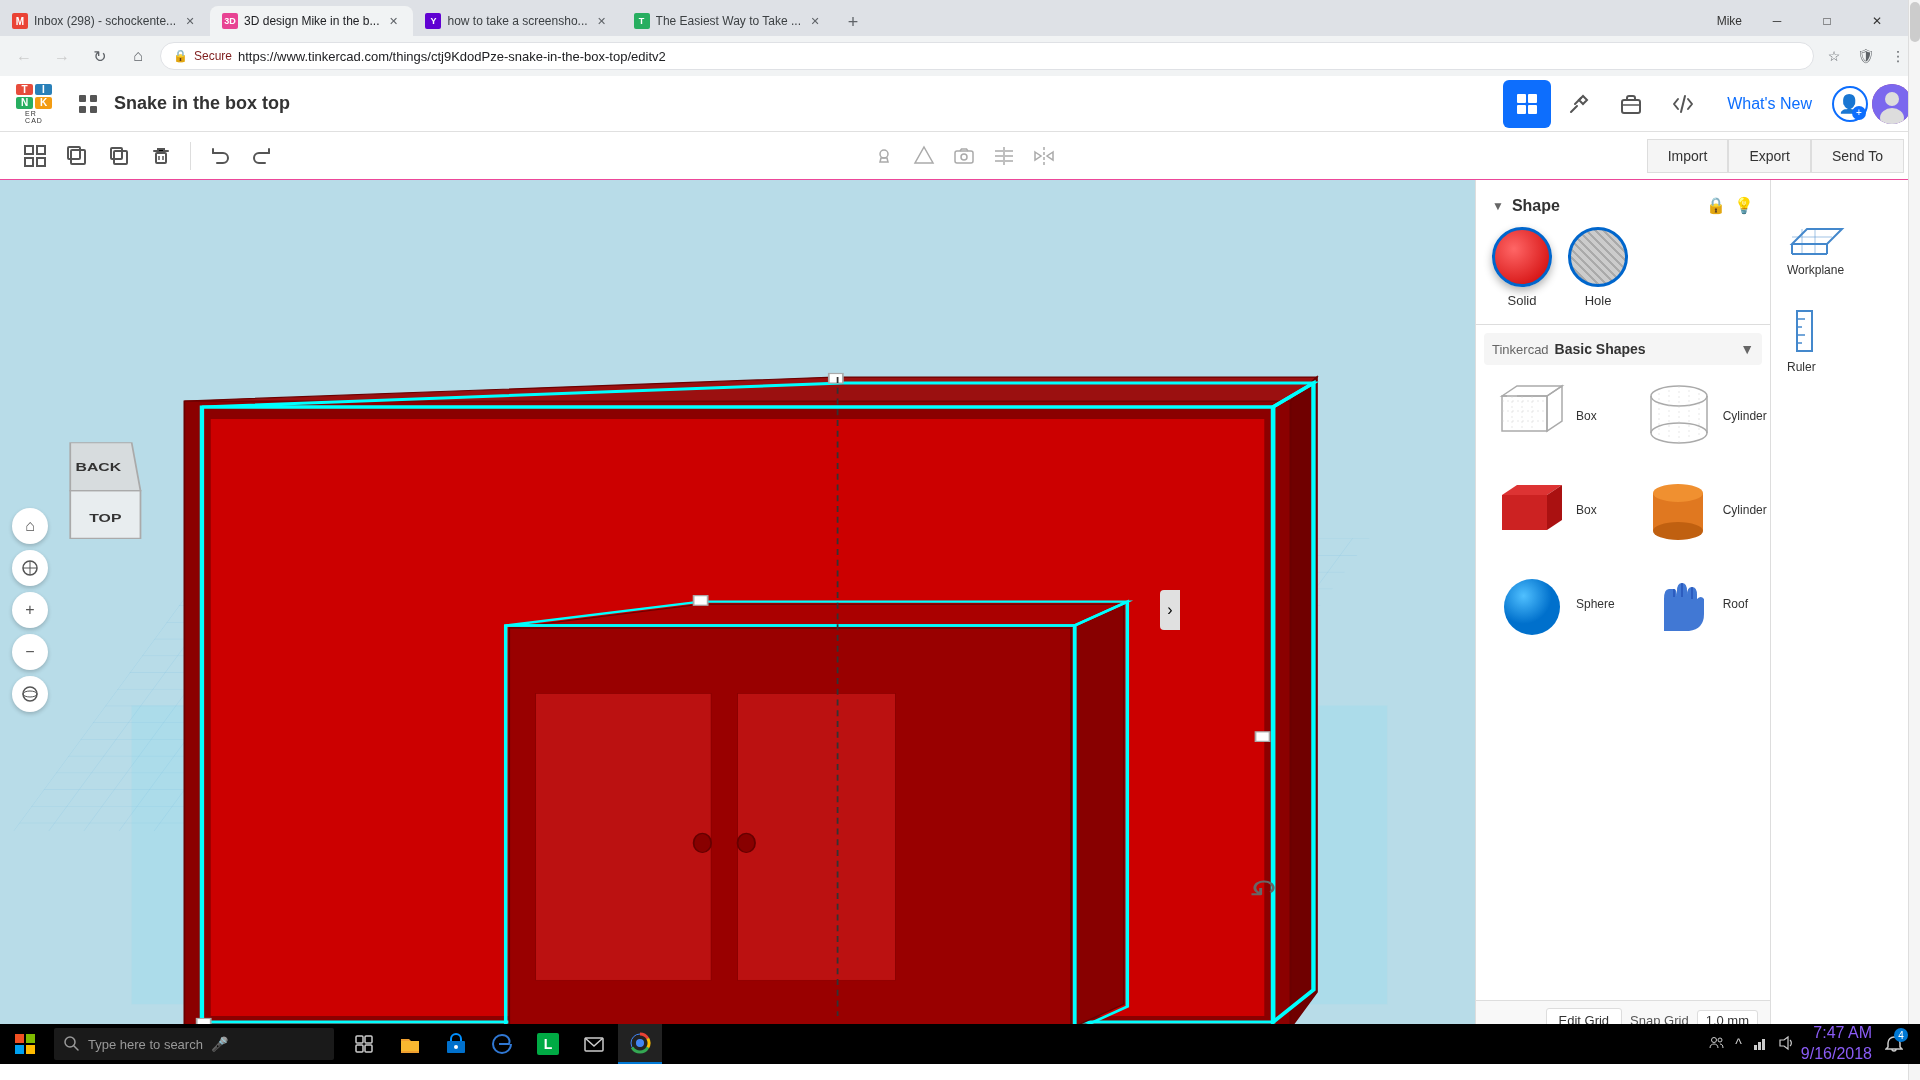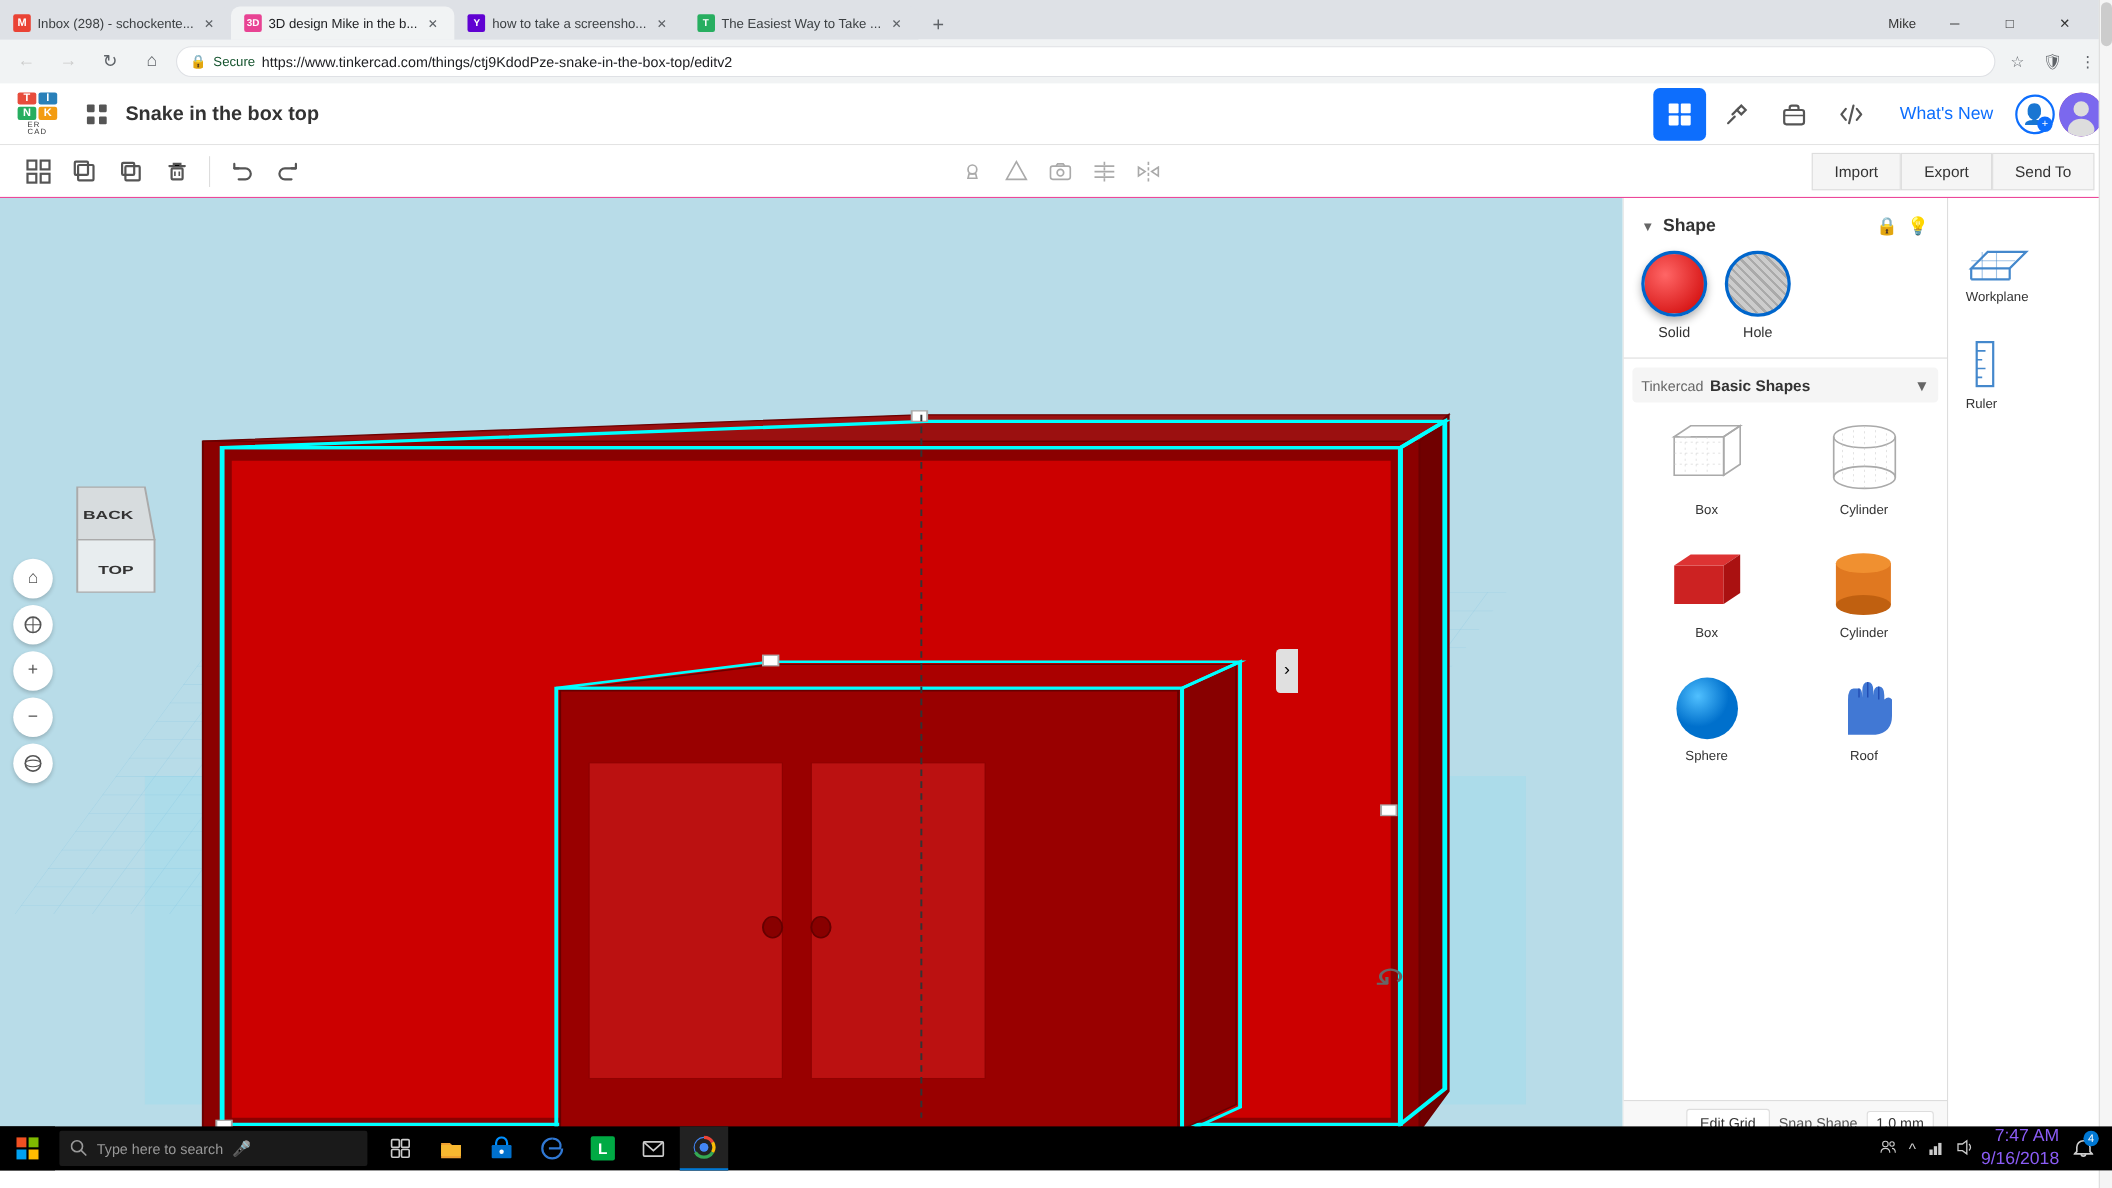--- a/index.html
+++ b/index.html
@@ -78,21 +78,21 @@
     .shape-circle.hole { background: repeating-linear-gradient(45deg, #aaa, #aaa 2px, #ccc 2px, #ccc 6px); border: 3px solid #0066cc; }
     .shape-label { font-size: 13px; color: #333; }
 
     
     .shapes-library { flex: 1; overflow-y: auto; padding: 8px; }
     .library-header { display: flex; align-items: center; padding: 8px; background: #f5f5f5; border-radius: 4px; margin-bottom: 8px; gap: 6px; }
     .library-label { font-size: 13px; color: #666; }
     .library-name { font-size: 14px; font-weight: 600; color: #333; flex: 1; }
     .library-dropdown { font-size: 14px; color: #666; cursor: pointer; }
     .shapes-grid { display: grid; grid-template-columns: 1fr 1fr; gap: 8px; }
-    .shape-item { display: flex; flex-direction: column; align-items: center; gap: 4px; padding: 8px; cursor: pointer; border-radius: 4px; }
+    .shape-item { display: flex; flex-direction: row; align-items: center; gap: 4px; padding: 8px; cursor: pointer; border-radius: 4px; }
     .shape-thumb { width: 80px; height: 70px; display: flex; align-items: center; justify-content: center; }
     .shape-item-label { font-size: 12px; color: #333; text-align: center; }
 
     
     .snap-grid-bar { height: 40px; background: #f8f8f8; border-top: 1px solid #ddd; display: flex; align-items: center; justify-content: flex-end; padding: 0 12px; gap: 8px; }
     .edit-grid-btn { padding: 4px 12px; font-size: 13px; color: #333; background: #fff; border: 1px solid #ddd; border-radius: 3px; cursor: pointer; }
     .snap-label { font-size: 13px; color: #555; }
     .snap-value { font-size: 13px; color: #333; font-weight: 500; padding: 2px 8px; background: #fff; border: 1px solid #ddd; border-radius: 3px; }
 
     
@@ -157,21 +157,21 @@
     </div>
   </div>
 
   <div class="address-bar-row">
     <div class="nav-btn disabled">←</div>
     <div class="nav-btn disabled">→</div>
     <div class="nav-btn">↻</div>
     <div class="nav-btn">⌂</div>
     <div class="address-box">
       <span class="secure-icon">🔒</span>
-      <span class="secure-label" style="font-size:12px;color:#14532d;margin-right:6px;">Secure</span>
+      <span class="secure-label" style="font-size:12px;color:#7f1d1d;margin-right:6px;">Secure</span>
       <span class="address-url">https://www.tinkercad.com/things/ctj9KdodPze-snake-in-the-box-top/editv2</span>
     </div>
     <div class="addr-actions">
       <div class="addr-action-btn">☆</div>
       <div class="addr-action-btn">🛡</div>
       <div class="addr-action-btn">⋮</div>
     </div>
   </div>
 </div>
 
@@ -564,21 +564,21 @@
               <path d="M53,18 L53,30" stroke="#1840AA" stroke-width="1" fill="none"></path>
             </svg>
           </div>
           <span class="shape-item-label">Roof</span>
         </div>
       </div>
     </div>
 
     <div class="snap-grid-bar">
       <div class="edit-grid-btn">Edit Grid</div>
-      <span class="snap-label">Snap Shape</span>
+      <span class="snap-label">Snap Grid</span>
       <span class="snap-value">1.0 mm</span>
     </div>
   </div>
 
   <div class="far-right-panel">
 
     <div style="width:12px;height:100%;position:absolute;right:0;top:0;background:#f5f5f5;border-left:1px solid #ddd;">
       <div style="width:10px;height:40px;background:#ccc;border-radius:5px;margin:2px auto;"></div>
     </div>
 

